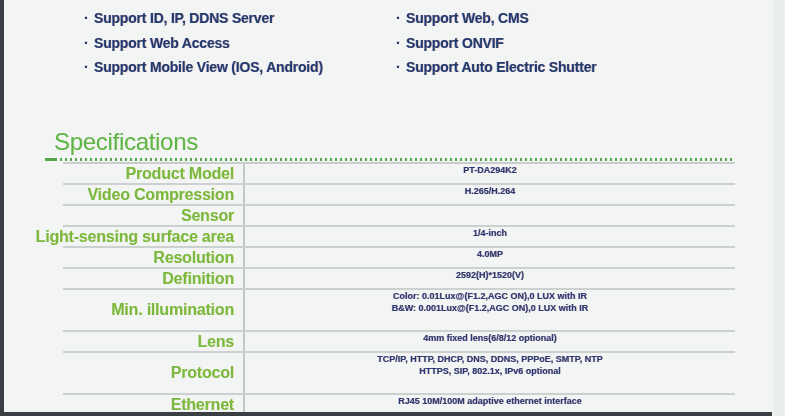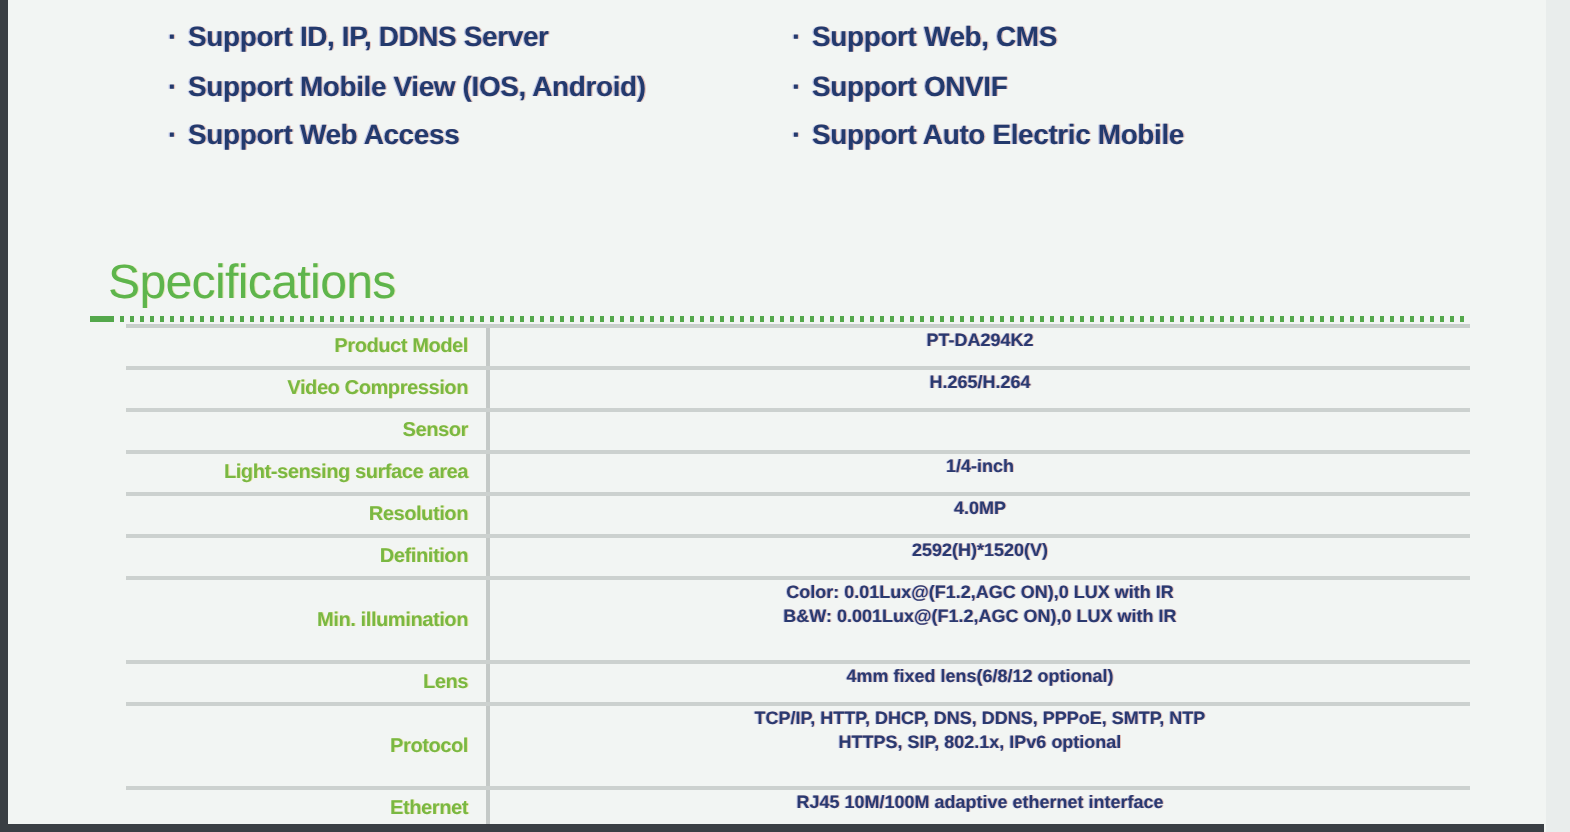--- a/index.html
+++ b/index.html
@@ -57,21 +57,21 @@
     height:21px;
     box-sizing:border-box;
     border-bottom:2px solid #ccd1cf;
   }
   .spec-row.tall{height:42px;}
   .spec-label{
     width:182px;box-sizing:border-box;
     border-right:2px solid #c4c9c7;
     display:flex;align-items:center;justify-content:flex-end;
     padding-right:9px;
-    font-size:10px;font-weight:bold;letter-spacing:-0.2px;
+    font-size:16px;font-weight:bold;letter-spacing:-0.2px;
     color:#79b843;
     text-shadow:0.5px 0 rgba(220,200,40,.4);
     white-space:nowrap;
   }
   .spec-value{
     flex:1;
     display:flex;flex-direction:column;align-items:center;justify-content:flex-start;
     font-size:9px;font-weight:bold;
     color:#2a3a70;
     text-shadow:0.5px 0 rgba(190,60,40,.3), -0.5px 0 rgba(40,60,190,.3);
@@ -79,27 +79,27 @@
   .spec-value .vline{line-height:12px;white-space:nowrap;}
 </style>
 </head>
 <body>
 
 <div class="page">
   <div class="edge-left"></div>
 
   <ul class="features features-left" id="features-left">
       <li><span class="bullet">·</span><span>Support ID, IP, DDNS Server</span></li>
+      <li><span class="bullet">·</span><span>Support Web Access</span></li>
       <li><span class="bullet">·</span><span>Support Mobile View (IOS, Android)</span></li>
-      <li><span class="bullet">·</span><span>Support Web Access</span></li>
     </ul>
   <ul class="features features-right" id="features-right">
       <li><span class="bullet">·</span><span>Support Web, CMS</span></li>
       <li><span class="bullet">·</span><span>Support ONVIF</span></li>
-      <li><span class="bullet">·</span><span>Support Auto Electric Mobile</span></li>
+      <li><span class="bullet">·</span><span>Support Auto Electric Shutter</span></li>
     </ul>
 
   <h2 class="spec-title">Specifications</h2>
 
   <div class="dotted-line"></div>
 
   <div class="spec-table" id="spec-table">
       <div class="spec-row">
         <div class="spec-label">Product Model</div>
         <div class="spec-value">

